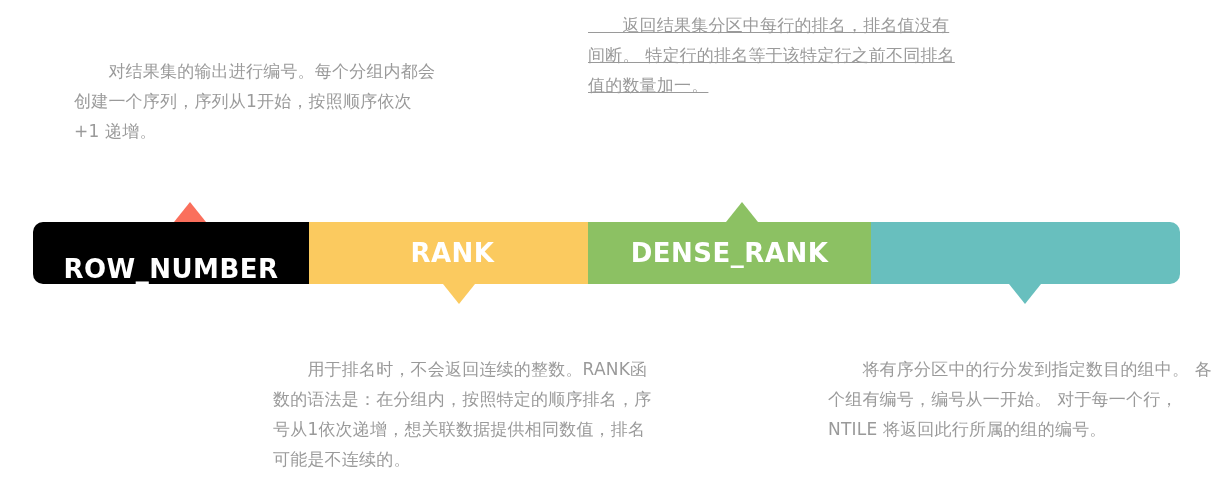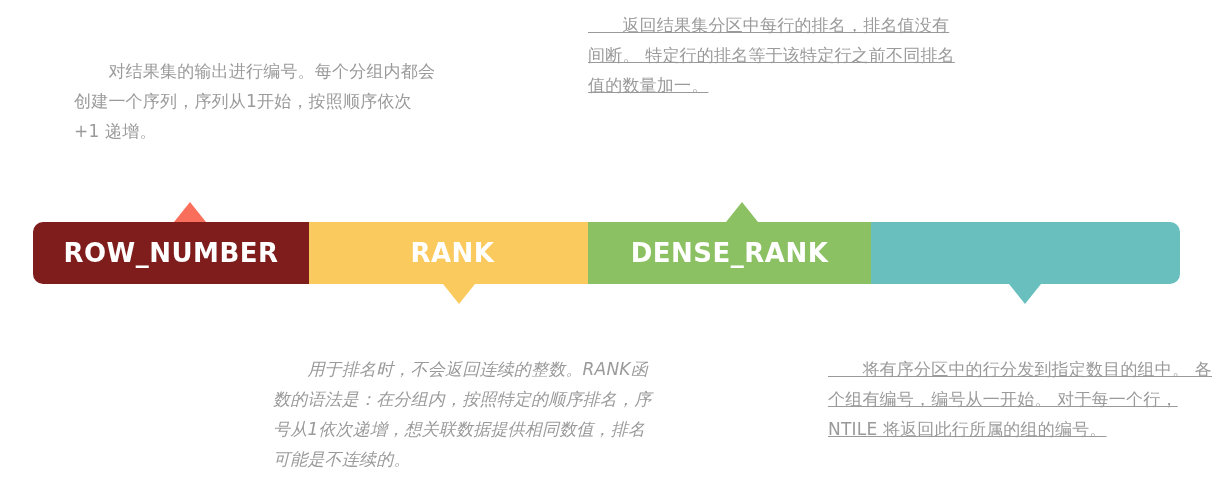--- a/index.html
+++ b/index.html
@@ -36,21 +36,20 @@
   .note.note-dense-rank {
     left: 588px;
     top: 10px;
     width: 372px;
     text-decoration: underline;
   }
   .note.note-rank {
     left: 273px;
     top: 354px;
     width: 388px;
-    font-style: italic;
   }
   .note.note-ntile {
     left: 828px;
     top: 354px;
     width: 392px;
   }
 
   
   .bar {
     position: absolute;
@@ -115,25 +114,25 @@
 </style>
 </head>
 <body style="background: rgb(255, 255, 255);">
 
 <div class="note note-row-number" style="color: rgb(154, 154, 154);">　　对结果集的输出进行编号。每个分组内都会创建一个序列，序列从1开始，按照顺序依次 +1 递增。</div>
 
 <div class="note note-dense-rank" style="color: rgb(154, 154, 154);">　　返回结果集分区中每行的排名，排名值没有间断。 特定行的排名等于该特定行之前不同排名值的数量加一。</div>
 
 <div class="note note-rank" style="color: rgb(154, 154, 154);">　　用于排名时，不会返回连续的整数。RANK函数的语法是：在分组内，按照特定的顺序排名，序号从1依次递增，想关联数据提供相同数值，排名可能是不连续的。</div>
 
-<div class="note note-ntile" style="color: rgb(154, 154, 154); text-decoration: underline;">　　将有序分区中的行分发到指定数目的组中。 各个组有编号，编号从一开始。 对于每一个行，NTILE 将返回此行所属的组的编号。</div>
+<div class="note note-ntile" style="color: rgb(154, 154, 154);">　　将有序分区中的行分发到指定数目的组中。 各个组有编号，编号从一开始。 对于每一个行，NTILE 将返回此行所属的组的编号。</div>
 
 <div class="bar">
 
-  <div class="seg seg-row-number" style="background: #7f1d1d;">
+  <div class="seg seg-row-number" style="background: #000000; align-items: flex-end;">
     <span class="seg-label" style="color: rgb(255, 255, 255);">ROW_NUMBER</span>
     <span class="pointer pointer-up" style="border-bottom-color: rgb(250, 111, 92); left: 141px;"></span>
   </div>
 
   <div class="seg seg-rank" style="background: rgb(251, 202, 95);">
     <span class="seg-label" style="color: rgb(255, 255, 255);">RANK</span>
     <span class="pointer pointer-down" style="border-top-color: rgb(251, 202, 95); left: 134px;"></span>
   </div>
 
   <div class="seg seg-dense-rank" style="background: rgb(140, 193, 99);">

